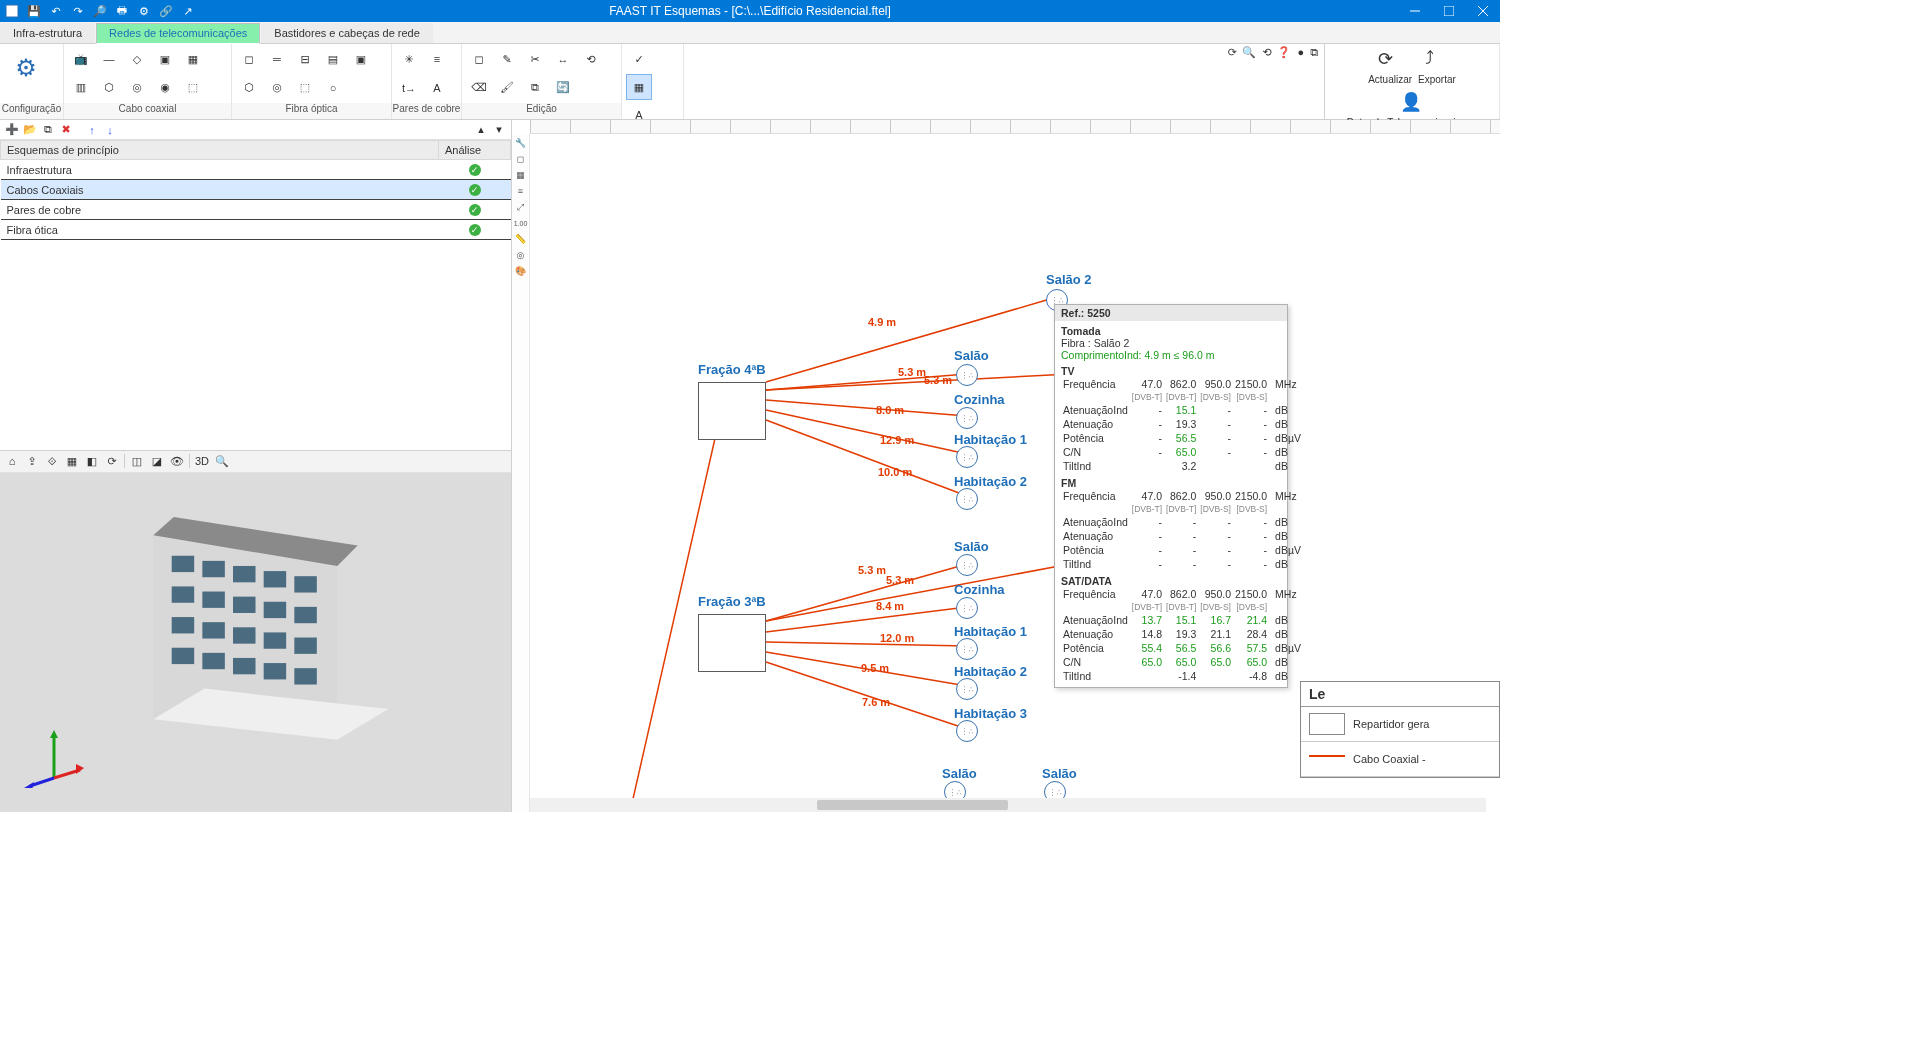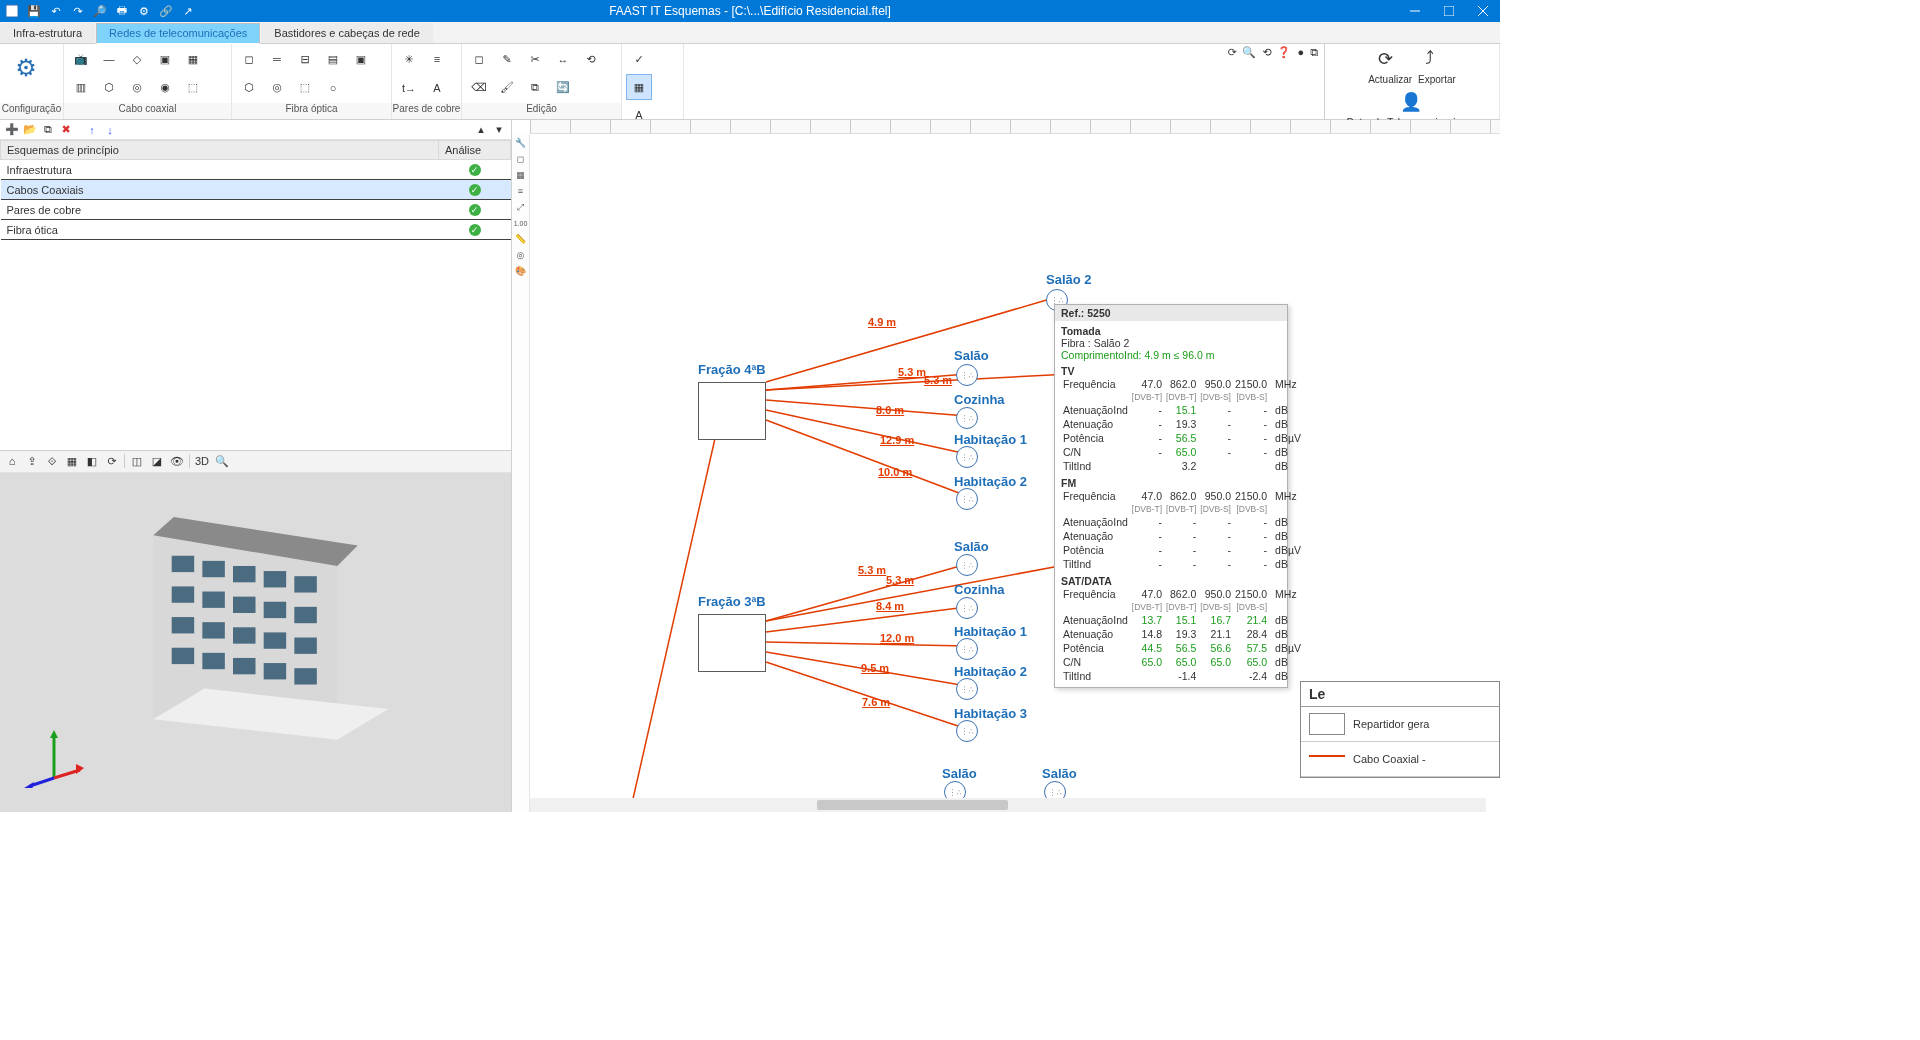--- a/index.html
+++ b/index.html
@@ -9,21 +9,21 @@
   .titlebar { height: 22px; background: #0078d7; color: #fff; display: flex; align-items: center; justify-content: center; position: relative; }
   .titlebar .title { font-size: 12px; }
   .titlebar .win-controls { position: absolute; right: 0; top: 0; height: 22px; display: flex; }
   .titlebar .win-btn { width: 34px; height: 22px; display: flex; align-items: center; justify-content: center; cursor: pointer; }
   .titlebar .quick { position: absolute; left: 4px; top: 0; height: 22px; display: flex; align-items: center; gap: 6px; }
   .titlebar .quick span { width: 16px; height: 16px; display: flex; align-items: center; justify-content: center; font-size: 11px; color: #fff; }
 
   
   .tabs { height: 22px; background: #f3f3f3; border-bottom: 1px solid #d0d0d0; display: flex; align-items: flex-end; }
   .tab { padding: 3px 12px 4px; border: 1px solid transparent; border-bottom: none; font-size: 11px; cursor: pointer; background: #ececec; margin-right: 1px; }
-  .tab.active { background: #7dd3fc; border: 1px solid #c0c0c0; border-bottom: 1px solid #fff; color: #1f6fb8; position: relative; top: 1px; }
+  .tab.active { background: #86efac; border: 1px solid #c0c0c0; border-bottom: 1px solid #fff; color: #1f6fb8; position: relative; top: 1px; }
 
   
   .ribbon { height: 76px; background: #fff; display: flex; border-bottom: 1px solid #d0d0d0; }
   .group { border-right: 1px solid #e6e6e6; display: flex; flex-direction: column; min-width: 60px; }
   .group .body { flex: 1; display: flex; align-items: flex-start; padding: 2px 4px; gap: 2px; flex-wrap: wrap; }
   .group .label { height: 16px; font-size: 10px; color: #555; text-align: center; background: #f7f7f7; }
   .rbtn { width: 26px; height: 26px; display: flex; align-items: center; justify-content: center; cursor: pointer; border: 1px solid transparent; }
   .rbtn.big { width: 44px; height: 44px; }
   .rbtn svg, .rbtn span { color: #2b6fb6; }
 
@@ -49,21 +49,21 @@
   
   .canvas { flex: 1; position: relative; overflow: hidden; }
   .canvas .ruler-h { position: absolute; left: 18px; right: 0; top: 0; height: 14px; background: #f9f9f9; border-bottom: 1px solid #ddd; background-image: repeating-linear-gradient(to right, #c8c8c8 0, #c8c8c8 1px, transparent 1px, transparent 40px); }
   .canvas .ruler-v { position: absolute; left: 0; top: 14px; bottom: 0; width: 18px; background: #fdfdfd; border-right: 1px solid #e6e6e6; display: flex; flex-direction: column; align-items: center; gap: 2px; padding-top: 2px; }
   .ruler-v .vbtn { width: 14px; height: 14px; display: flex; align-items: center; justify-content: center; font-size: 9px; color: #555; cursor: pointer; }
   .canvas .stage { position: absolute; left: 18px; top: 14px; right: 0; bottom: 14px; background: #fff; }
   .canvas .scroll-h { position: absolute; left: 18px; right: 14px; bottom: 0; height: 14px; background: #f0f0f0; }
   .canvas .scroll-h .thumb { position: absolute; left: 30%; width: 20%; top: 2px; height: 10px; background: #c8c8c8; border-radius: 2px; }
 
   .node-label { position: absolute; color: #1f6fb8; font-weight: 600; font-size: 13px; }
-  .dist-label { position: absolute; color: #e23c00; font-weight: 600; font-size: 11px; text-decoration: underline; }
+  .dist-label { position: absolute; color: #e23c00; font-weight: 600; font-size: 11px; }
   .socket { width: 22px; height: 22px; border: 1px solid #3c73b0; border-radius: 11px; position: absolute; background: #fff; display: flex; align-items: center; justify-content: center; font-size: 8px; color: #888; }
   .box { position: absolute; border: 1px solid #5a5a5a; background: #fff; }
   svg.wires { position: absolute; left: 0; top: 0; width: 100%; height: 100%; pointer-events: none; }
 
   
   .tooltip { position: absolute; background: #fff; border: 1px solid #b0b0b0; width: 234px; font-size: 10.5px; padding: 4px 6px; box-shadow: 2px 2px 5px rgba(0,0,0,0.18); }
   .tooltip .hdr { background: #e8e8e8; margin: -4px -6px 3px; padding: 2px 6px; font-weight: 600; }
   .tooltip .section { font-weight: 600; margin-top: 4px; }
   .tooltip .green { color: #1a9c1a; }
   .tooltip table { width: 100%; border-collapse: collapse; }
@@ -575,40 +575,40 @@
               <tr>
                 <td class="lab">Atenuação</td>
                 <td class="num">14.8</td>
                 <td class="num">19.3</td>
                 <td class="num">21.1</td>
                 <td class="num">28.4</td>
                 <td class="unit">dB</td>
               </tr>
               <tr>
                 <td class="lab">Potência</td>
-                <td class="num green">44.5</td>
+                <td class="num green">55.4</td>
                 <td class="num green">56.5</td>
                 <td class="num green">56.6</td>
                 <td class="num green">57.5</td>
                 <td class="unit">dBµV</td>
               </tr>
               <tr>
                 <td class="lab">C/N</td>
                 <td class="num green">65.0</td>
                 <td class="num green">65.0</td>
                 <td class="num green">65.0</td>
                 <td class="num green">65.0</td>
                 <td class="unit">dB</td>
               </tr>
               <tr>
                 <td class="lab">TiltInd</td>
                 <td class="num"></td>
                 <td class="num">-1.4</td>
                 <td class="num"></td>
-                <td class="num">-2.4</td>
+                <td class="num">-4.8</td>
                 <td class="unit">dB</td>
               </tr>
             </tbody>
           </table>
       </div>
 
       <div class="legend">
         <div class="title">Le</div>
         <div class="row">
             <div class="sw"></div>

